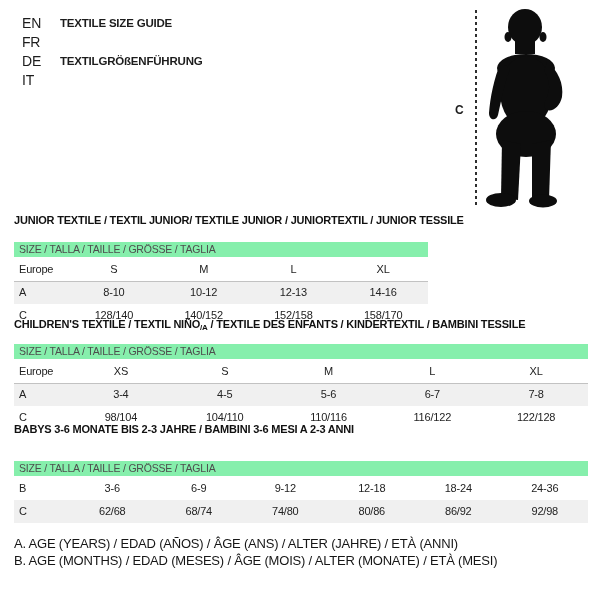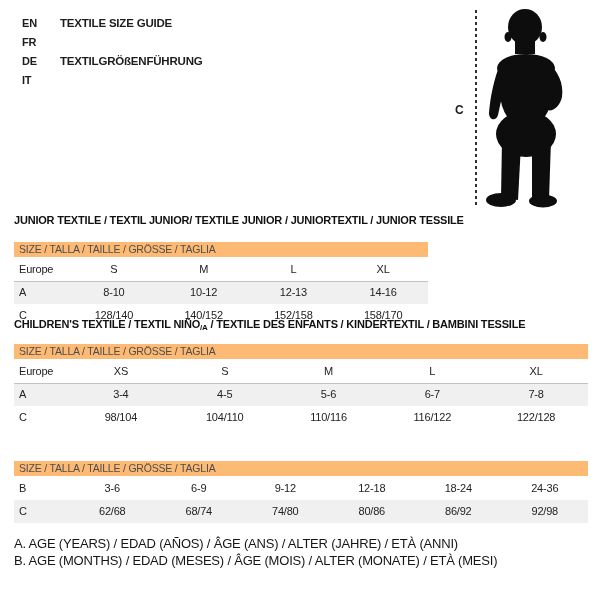--- a/index.html
+++ b/index.html
@@ -9,38 +9,38 @@
     font-family:"Liberation Sans", sans-serif;
     color:#1c1c1c;
     position:relative;
     overflow:hidden;
     letter-spacing:-0.2px;
   }
 
   
   .lang-list { position:absolute; left:22px; top:13px; }
   .lang-row { display:flex; height:19px; align-items:center; }
-  .lang-code { width:38px; font-weight:bold; font-size:11px; }
+  .lang-code { width:38px; font-weight:normal; font-size:14px; }
   .lang-label { font-weight:bold; font-size:11.5px; white-space:nowrap; }
 
   
   .figure-c { position:absolute; left:455px; top:103px; font-weight:bold; font-size:12px; }
   .dash-line {
     position:absolute; left:475px; top:10px; width:2px; height:197px;
     background:repeating-linear-gradient(to bottom,#2e2e2e 0px,#2e2e2e 3px,transparent 3px,transparent 6px);
   }
   .baby-svg { position:absolute; left:485px; top:8px; }
 
   
   .sec-title { position:absolute; left:14px; font-size:11px; font-weight:bold; color:#111; white-space:nowrap; }
   .sec-title sub { font-size:8px; vertical-align:-2px; }
   .babies-title { line-height:15px; }
   .size-bar {
     position:absolute; left:14px; height:15px;
-    background:#fdba74; color:#4d4d4d;
+    background:#86efac; color:#4d4d4d;
     font-size:10.5px; line-height:15px; padding-left:5px;
   }
   .size-table { position:absolute; left:14px; border-collapse:collapse; table-layout:fixed; font-size:11px; }
   .size-table td { height:23px; line-height:15.5px; padding:0; text-align:center; color:#222; white-space:nowrap; }
   .size-table td.lbl { text-align:left; padding-left:5px; }
   tr.r-alt { background:#f0f0f0; }
   tr.r-border td { border-bottom:1px solid #c2c2c2; }
   col.c-label { width:55px; }
 
   
@@ -153,20 +153,21 @@
       <td>98/104</td>
       <td>104/110</td>
       <td>110/116</td>
       <td>116/122</td>
       <td>122/128</td>
     </tr>
   </tbody>
 </table>
 
 <div class="sec-title babies-title" style="top:422px;">
+  <div>BABYS 3-6 MONATE BIS 2-3 JAHRE / BAMBINI 3-6 MESI A 2-3 ANNI</div>
 </div>
 <div class="size-bar" style="top:461px;width:574px;">SIZE / TALLA / TAILLE / GRÖSSE / TAGLIA</div>
 <table class="size-table" style="top:477px;width:574px;">
   <colgroup>
       <col class="c-label">
       <col>
       <col>
       <col>
       <col>
       <col>

